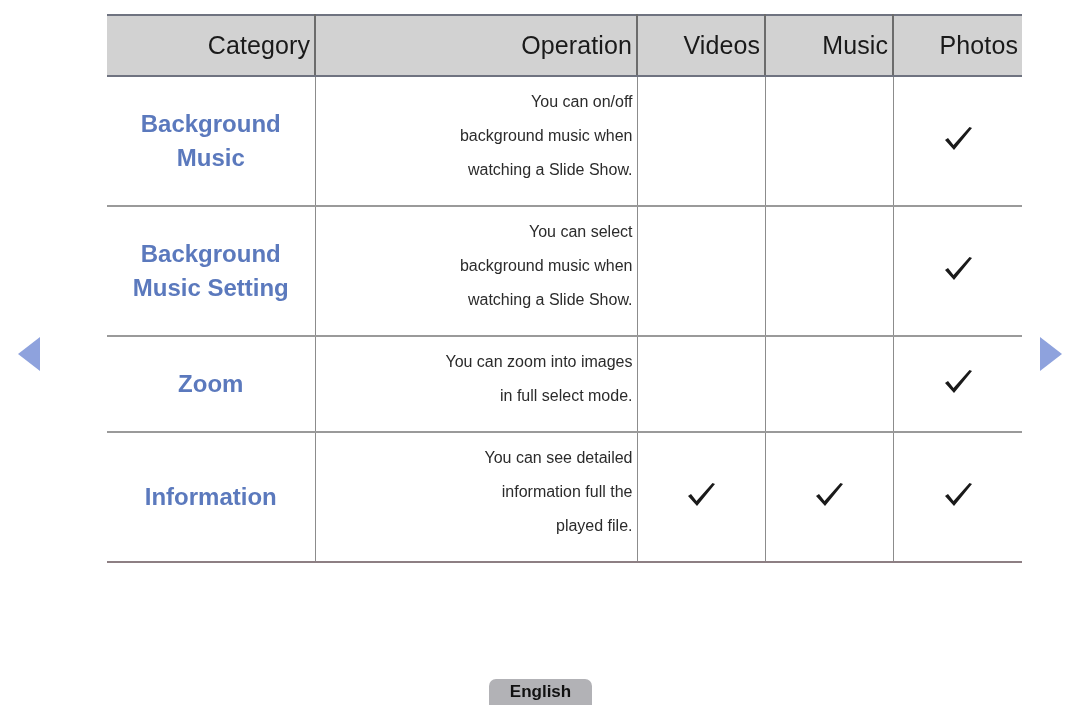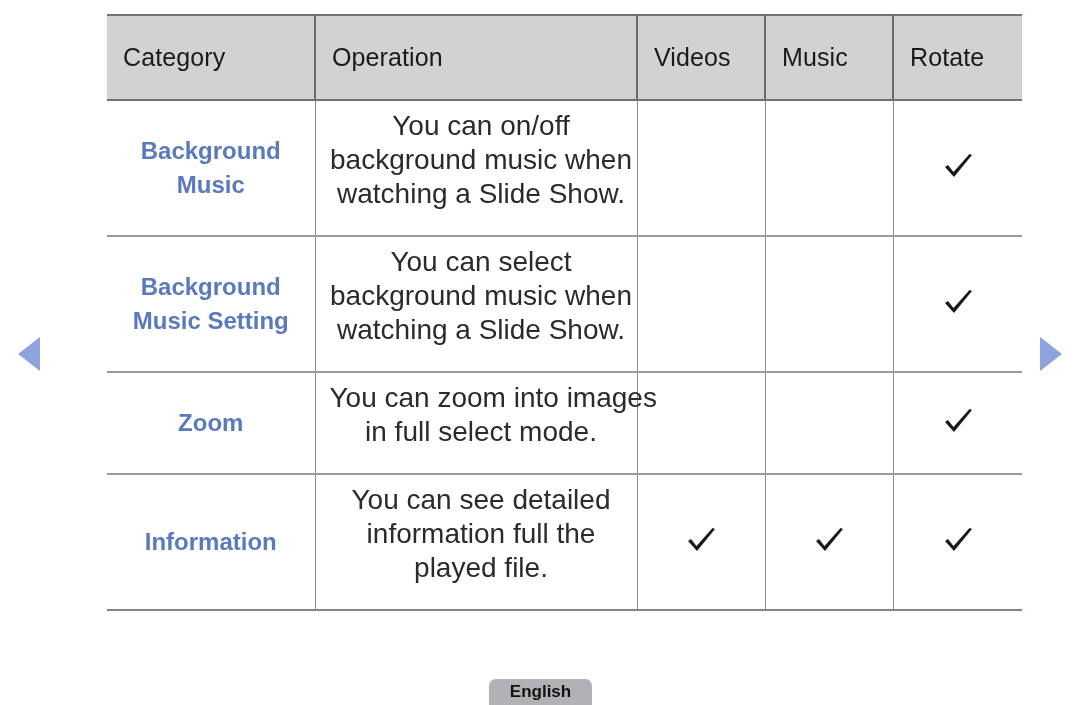--- a/index.html
+++ b/index.html
@@ -38,22 +38,22 @@
     background: #d2d2d2;
     border-left: 2px solid #6c6c6c;
     border-right: 2px solid #6c6c6c;
     border-top: 2px solid #6f7380;
     border-bottom: 2px solid #6f7380;
     font-size: 25px;
     font-weight: normal;
     color: #1a1a1a;
     height: 51px;
     line-height: 51px;
-    padding: 16px;
-    text-align: left;
+    padding: 4px;
+    text-align: right;
     vertical-align: middle;
     letter-spacing: 0.1px;
   }
   thead th.first { border-left: none; }
   thead th.last  { border-right: none; }
 
   tbody td {
     border-bottom: 2px solid #9a9a9a;
     border-right: 1.5px solid #8c8c8c;
     padding: 0;
@@ -63,25 +63,25 @@
   tbody td.cat {
     border-right: 1.5px solid #8c8c8c;
     text-align: center;
     color: #5b79bd;
     font-weight: bold;
     font-size: 24px;
     line-height: 34px;
     padding: 20px 6px;
   }
   tbody td.op {
-    text-align: center;
-    font-size: 28px;
+    text-align: right;
+    font-size: 16px;
     line-height: 34px;
     color: #2b2b2b;
-    padding: 8px 4px 24px 14px;
+    padding: 8px 4px 18px 14px;
   }
   tbody td.mark {
     text-align: center;
   }
   tbody td.last { border-right: none; }
   tbody tr.last-row td { border-bottom: 2.5px solid #8d7f83; }
 
   .op-line { display: block; white-space: nowrap; }
 
   .check {
@@ -144,21 +144,21 @@
         <col class="c-videos">
         <col class="c-music">
         <col class="c-photos">
     </colgroup>
     <thead>
       <tr>
         <th class="first">Category</th>
         <th>Operation</th>
         <th>Videos</th>
         <th>Music</th>
-        <th class="last">Rotate</th>
+        <th class="last">Photos</th>
       </tr>
     </thead>
     <tbody>
 
       <tr>
         <td class="cat">
           <span class="op-line">Background</span>
           <span class="op-line">Music</span>
         </td>
         <td class="op">

